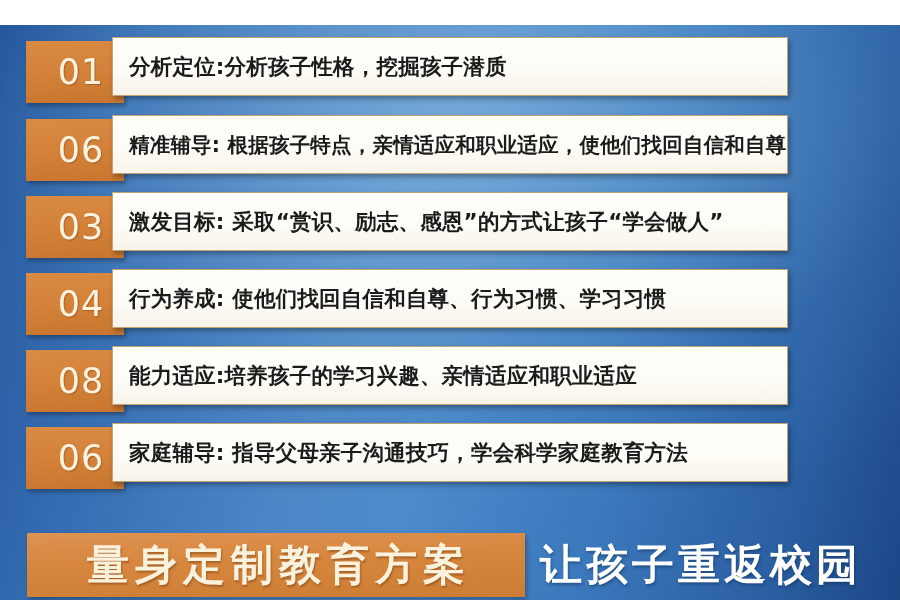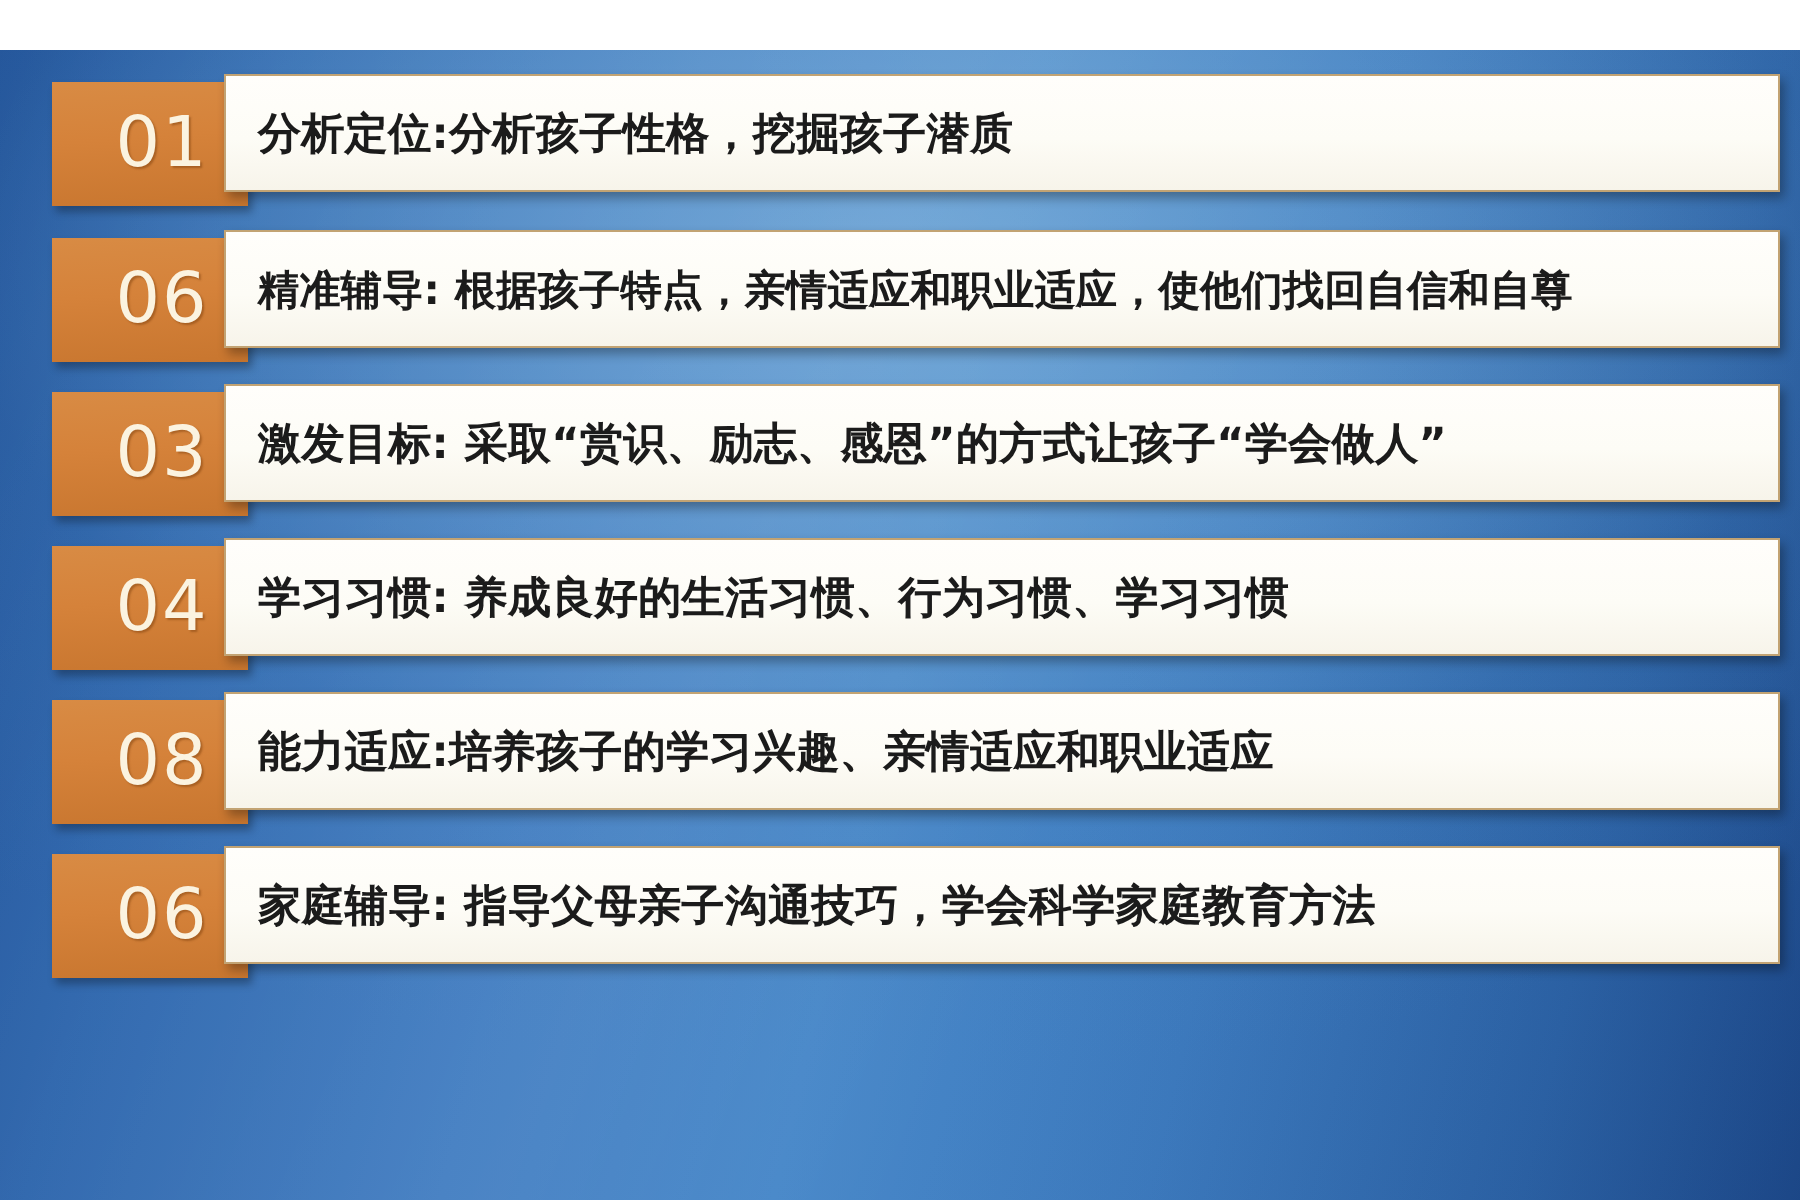--- a/index.html
+++ b/index.html
@@ -73,21 +73,21 @@
     line-height: 1;
     text-shadow: 1px 1px 1px rgba(120,60,10,0.45);
     padding-left: 12px;
   }
 
   .card {
     position: absolute;
     left: 112px;
     top: 0;
     right: 10px;
-    width: 778px;
+    width: 676px;
     height: 59px;
     background: linear-gradient(180deg, #fffefb 0%, #fdfcf6 55%, #f7f4ea 100%);
     border: 1.5px solid #c2a373;
     box-sizing: border-box;
     box-shadow: 2px 3px 5px rgba(0,0,0,0.32);
     z-index: 2;
     display: flex;
     align-items: center;
   }
 
@@ -190,21 +190,21 @@
       <div class="card">
         <span class="txt">激发目标: 采取“赏识、励志、感恩”的方式让孩子“学会做人”</span>
       </div>
     </div>
 
     <div class="row" style="top:244px;">
       <div class="numtab">
         <span class="num">04</span>
       </div>
       <div class="card">
-        <span class="txt">学习习惯: 养成良好的生活习惯、行为习惯、学习习惯</span>
+        <span class="txt">行为养成: 使他们找回自信和自尊、行为习惯、学习习惯</span>
       </div>
     </div>
 
     <div class="row" style="top:321px;">
       <div class="numtab">
         <span class="num">08</span>
       </div>
       <div class="card">
         <span class="txt">能力适应:培养孩子的学习兴趣、亲情适应和职业适应</span>
       </div>
@@ -215,15 +215,21 @@
         <span class="num">06</span>
       </div>
       <div class="card">
         <span class="txt">家庭辅导: 指导父母亲子沟通技巧，学会科学家庭教育方法</span>
       </div>
     </div>
 
   </div>
 
   <div class="footer">
+    <div class="footer-box">
+      <span class="ftxt">量身定制教育方案</span>
+    </div>
+    <div class="footer-right">
+      <span class="ftxt2">让孩子重返校园</span>
+    </div>
   </div>
 
 </div>
 
 </body></html>

